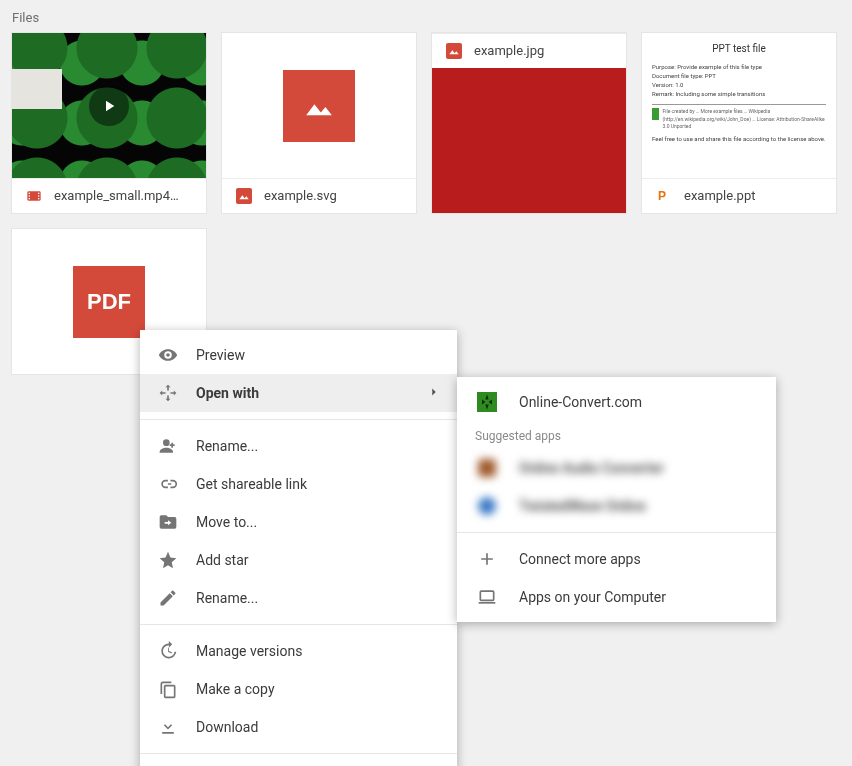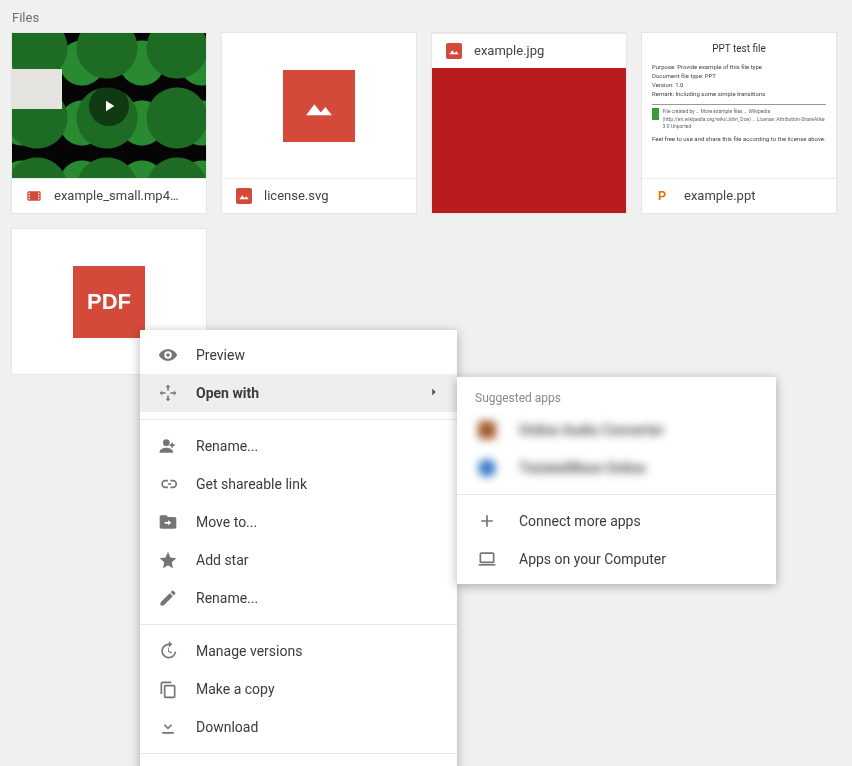--- a/index.html
+++ b/index.html
@@ -184,21 +184,21 @@
           </svg>
       </div>
     </div>
     <div class="caption">
       <span class="icon-box">
         <svg width="16" height="16" viewBox="0 0 24 24">
             <rect width="24" height="24" rx="3" fill="#d44a3a"></rect>
             <path fill="#fff" d="M5 17l4.5-6 3.5 4.5 2.5-3L19 17z"></path>
           </svg>
       </span>
-      <span class="label">license.svg</span>
+      <span class="label">example.svg</span>
     </div>
   </div>
 
   <div class="file-card">
     <div class="caption">
       <span class="icon-box">
         <svg width="16" height="16" viewBox="0 0 24 24">
             <rect width="24" height="24" rx="3" fill="#d44a3a"></rect>
             <path fill="#fff" d="M5 17l4.5-6 3.5 4.5 2.5-3L19 17z"></path>
           </svg>
@@ -331,20 +331,29 @@
     <span>Download</span>
   </div>
   <div class="ctx-sep"></div>
   <div class="ctx-item">
     
     
   </div>
 </div>
 
 <div class="submenu">
+  <div class="ctx-item">
+    <span class="mi">
+      <svg width="20" height="20" viewBox="0 0 24 24">
+          <rect width="24" height="24" fill="#2e8b1f"></rect>
+          <path d="M12 3l2 6h-4l2-6zm0 18l-2-6h4l-2 6zm-6-6V9l4 3-4 3zm12 0l-4-3 4-3v6z" fill="#0a2a05"></path>
+        </svg>
+    </span>
+    <span>Online-Convert.com</span>
+  </div>
   <div class="submenu-label">Suggested apps</div>
   <div class="ctx-item">
     <span class="mi">
         <span class="swatch orange blur"></span>
       </span>
     <span class="blur" style="color:#333;font-weight:500">Online Audio Converter</span>
   </div>
   <div class="ctx-item">
     <span class="mi">
         <span class="swatch blue blur"></span>

